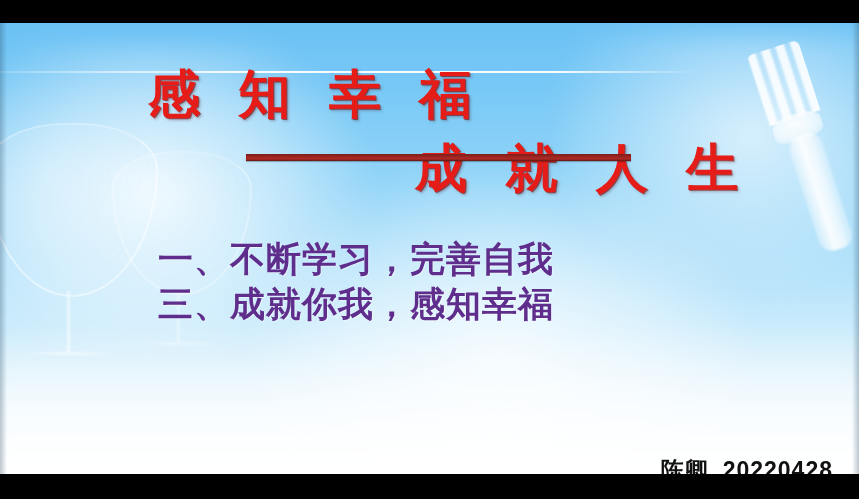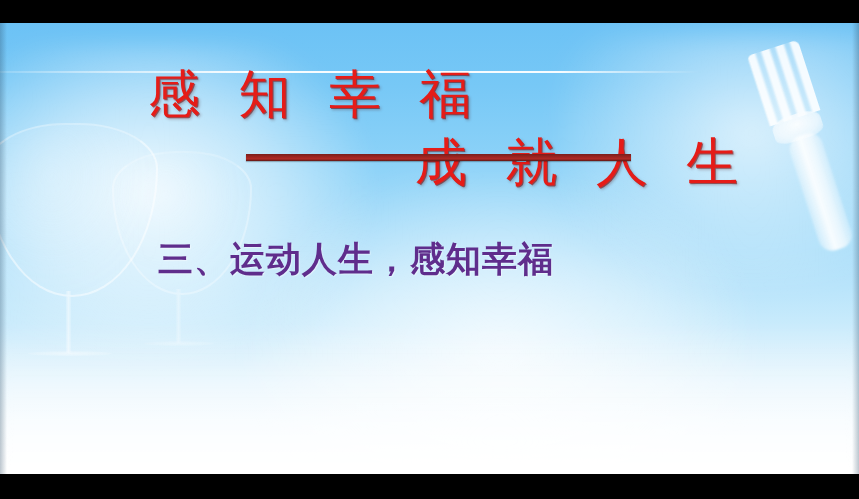--- a/index.html
+++ b/index.html
@@ -167,32 +167,32 @@
 
   
   #title-block {
     position: absolute;
     z-index: 10;
     left: 0; top: 42px;
     width: 859px;
   }
   .title-line {
     font-family: "Liberation Sans", "DejaVu Sans", sans-serif;
-    font-weight: normal;
+    font-weight: bold;
     color: #e51c18;
     font-size: 52px;
     line-height: 58px;
     letter-spacing: 12px;
     white-space: nowrap;
     text-shadow:
        1px 1px 0 rgba(120,0,0,.55),
        2px 2px 3px rgba(70,0,0,.28);
   }
   #title-line-1 { margin-left: 148px; }
-  #title-line-2 { margin-left: 415px; margin-top: 10px; }
+  #title-line-2 { margin-left: 415px; margin-top: 16px; }
 
   #title-rule {
     position: absolute;
     z-index: 11;
     left: 246px; top: 131px;
     width: 385px; height: 7px;
     background: linear-gradient(to bottom, #7a1f1c 0%, #9c2420 40%, #b02a25 70%, #5d1714 100%);
     box-shadow: 0 1px 1px rgba(0,0,0,.25);
   }
 
@@ -263,20 +263,24 @@
 
     <div class="bg-layer haze-d"></div>
 
     <div id="title-block">
       <div class="title-line" id="title-line-1">感 知 幸 福</div>
       <div class="title-line" id="title-line-2">成 就 人 生</div>
     </div>
     <div id="title-rule"></div>
 
     <div id="body-list">
-      <div class="body-line">三、运动人生，感知幸福</div>
-    </div>
-
+      <div class="body-line">一、不断学习，完善自我</div>
+      <div class="body-line">三、成就你我，感知幸福</div>
+    </div>
+
+    <div id="footer">
+      <span class="author">陈卿</span><span class="date">20220428</span>
+    </div>
 
   </div>
 
   <div class="letterbox bot"></div>
 </div>
 
 </body></html>

